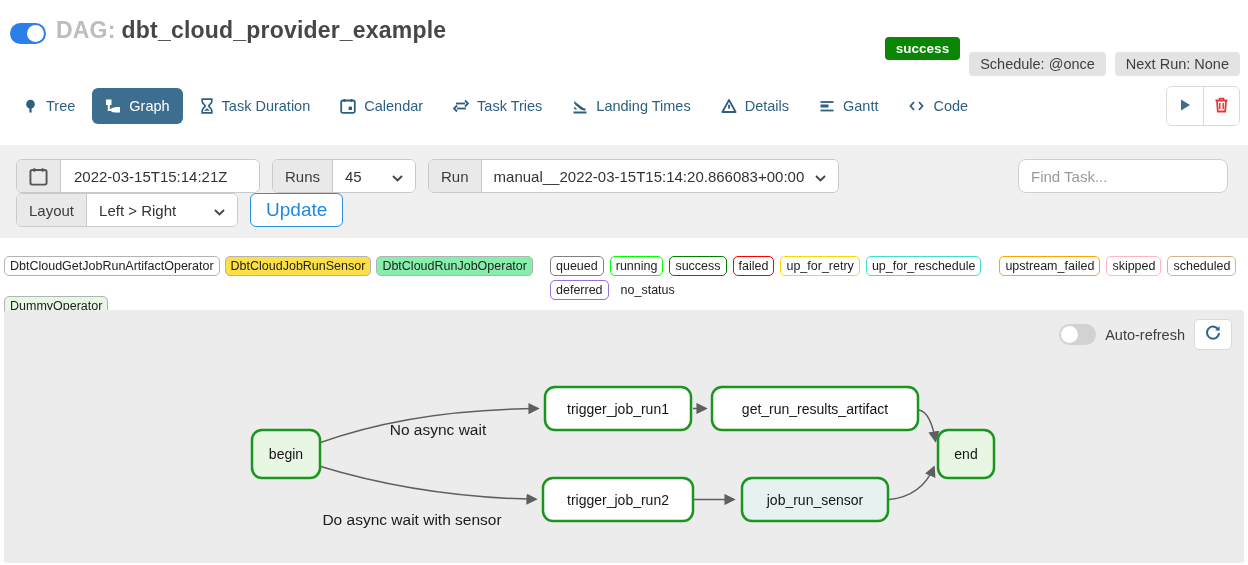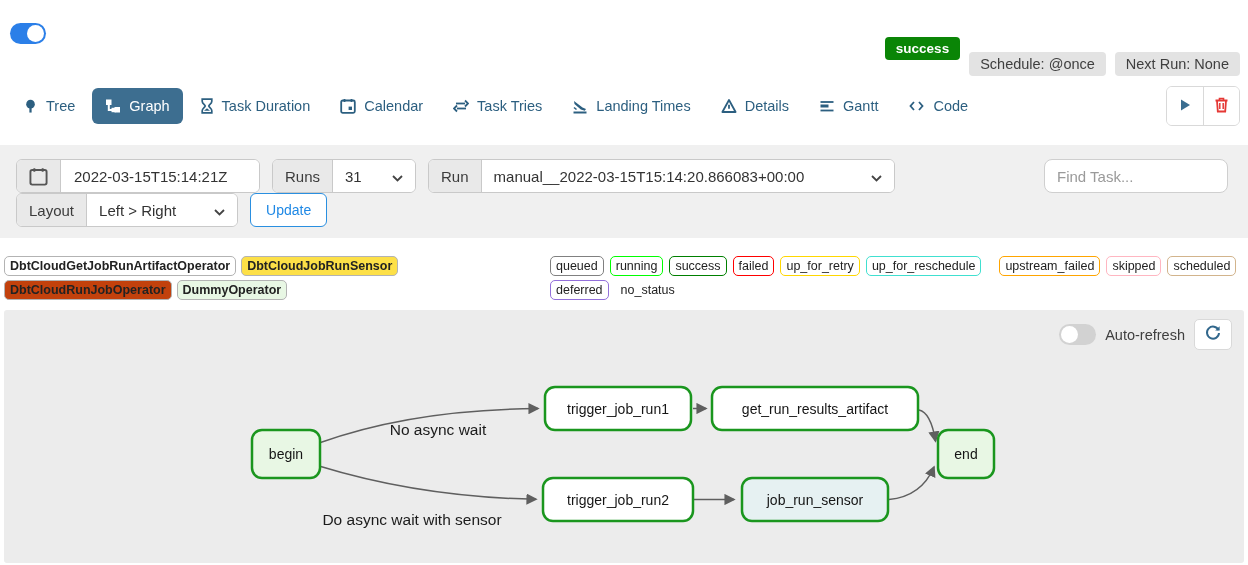--- a/index.html
+++ b/index.html
@@ -27,27 +27,27 @@
   .tab-actions .abtn + .abtn { border-left:1px solid #d9d9d9; }
 
   
   .filter-panel { left:0; top:145px; width:1248px; height:93px; background:#f0f0f0; }
   .frow { position:absolute; left:16px; right:20px; display:flex; gap:12px; height:34px; }
   .frow1 { top:14px; } .frow2 { top:48px; }
   .igroup { display:flex; align-items:stretch; height:34px; border:1px solid #c9c9c9; border-radius:6px; background:#fff; overflow:hidden; }
   .iaddon { display:flex; align-items:center; padding:0 12px; background:#e9e9e9; color:#3c3c3c; font-size:15px; border-right:1px solid #c9c9c9; }
   .iselect { display:flex; align-items:center; justify-content:space-between; gap:10px; padding:0 12px; font-size:15px; color:#333; background:#fff; cursor:pointer; }
   input.plain { border:none; outline:none; font-size:15px; color:#333; font-family:"Liberation Sans",sans-serif; padding:0 13px; background:#fff; }
-  .find-task { margin-left:auto; width:184px; height:34px; border:1px solid #cfcfcf; border-radius:8px; padding:0 12px; font-size:15px; color:#333; background:#fff; }
+  .find-task { margin-left:auto; width:210px; height:34px; border:1px solid #cfcfcf; border-radius:8px; padding:0 12px; font-size:15px; color:#333; background:#fff; }
   .find-task::placeholder { color:#9a9a9a; }
-  .update-btn { height:34px; padding:0 15px; background:#fff; border:1.5px solid #2a8fe0; color:#1e88e5; font-size:14px; font-weight:500; border-radius:6px; cursor:pointer; font-family:"Liberation Sans",sans-serif; }
+  .update-btn { height:34px; padding:0 15px; background:#fff; border:1.5px solid #2a8fe0; color:#1e88e5; font-size:19px; font-weight:500; border-radius:6px; cursor:pointer; font-family:"Liberation Sans",sans-serif; }
 
   
   .legend { left:4px; top:256px; right:4px; display:flex; align-items:flex-start; }
-  .legend-ops { width:546px; display:flex; flex-wrap:wrap; gap:4px 5px;font-weight:bold; }
+  .legend-ops { width:546px; display:flex; flex-wrap:wrap; gap:20px 5px; }
   .legend-states { flex:1; display:flex; flex-wrap:wrap; gap:4px 6px; }
   .lbadge { border:1.5px solid #b3b3b3; border-radius:5px; padding:1px 5px; font-size:12.5px; line-height:16px; color:#222; background:#fff; white-space:nowrap; }
   .sbadge { border:1.5px solid #808080; border-radius:5px; padding:1px 5px; font-size:12.5px; line-height:16px; color:#222; background:#fff; white-space:nowrap; }
   .sbadge.noborder { border-color:transparent; background:transparent; }
 
   
   .graph-panel { left:4px; top:310px; width:1240px; height:253px; background:#ececec; border-radius:3px; }
   .refresh-row { position:absolute; top:9px; right:12px; display:flex; align-items:center; gap:9px; }
   .ar-toggle { position:relative; width:37px; height:21px; border-radius:11px; background:#d2d2d2; cursor:pointer; }
   .ar-toggle .knob { position:absolute; left:2px; top:2px; width:17px; height:17px; border-radius:50%; background:#fff; }
@@ -58,20 +58,23 @@
   .edge-label { font-family:"Liberation Sans",sans-serif; font-size:15.5px; font-weight:500; fill:#1b1b1b; text-anchor:middle; }
 </style>
 </head>
 <body>
 
 <div id="stage">
 
   <div class="abs dag-toggle">
       <span class="knob"></span>
     </div>
+  <div class="abs dag-title">
+    <span class="dag-prefix">DAG:</span><span class="dag-name">dbt_cloud_provider_example</span>
+  </div>
   <div class="abs hdr-badges">
     <span class="badge-success">success</span>
     <span class="badge-gray">Schedule: @once</span>
     <span class="badge-gray">Next Run: None</span>
   </div>
 
   <div class="abs tabs">
     <div class="tab">
       <span>
           <svg width="15" height="16" viewBox="0 0 16 16">
@@ -184,29 +187,29 @@
             <svg width="19" height="19" viewBox="0 0 16 16">
               <rect x="1.2" y="2.5" width="13.6" height="12.3" rx="1.5" fill="none" stroke="#555" stroke-width="1.6"></rect>
               <path d="M4.5 1v3M11.5 1v3" stroke="#555" stroke-width="1.6"></path>
             </svg>
           </span>
         <input class="plain" style="width: 198px;" value="2022-03-15T15:14:21Z">
       </div>
       <div class="igroup">
         <span class="iaddon">Runs</span>
         <div class="iselect" style="width:82px">
-          <span>31</span>
+          <span>45</span>
           <span><svg width="11" height="7" viewBox="0 0 11 7">
                 <path d="M1 1l4.5 4.5L10 1" fill="none" stroke="#444" stroke-width="1.8"></path>
               </svg></span>
         </div>
       </div>
       <div class="igroup">
         <span class="iaddon">Run</span>
-        <div class="iselect" style="width:412px">
+        <div class="iselect" style="width:356px">
           <span>manual__2022-03-15T15:14:20.866083+00:00</span>
           <span><svg width="11" height="7" viewBox="0 0 11 7">
                 <path d="M1 1l4.5 4.5L10 1" fill="none" stroke="#444" stroke-width="1.8"></path>
               </svg></span>
         </div>
       </div>
       <input class="find-task" placeholder="Find Task..." style="">
     </div>
     <div class="frow frow2">
       <div class="igroup">
@@ -219,21 +222,21 @@
         </div>
       </div>
       <button class="update-btn">Update</button>
     </div>
   </div>
 
   <div class="abs legend">
     <div class="legend-ops">
       <span class="lbadge" style="background-color: rgb(255, 255, 255);">DbtCloudGetJobRunArtifactOperator</span>
       <span class="lbadge" style="background-color: #fde047;">DbtCloudJobRunSensor</span>
-      <span class="lbadge" style="background-color: #c2410c;">DbtCloudRunJobOperator</span>
+      <span class="lbadge" style="background-color: #86efac;">DbtCloudRunJobOperator</span>
       <span class="lbadge" style="background-color: rgb(232, 247, 228);">DummyOperator</span>
     </div>
     <div class="legend-states">
       <span class="sbadge" style="border-color: rgb(128, 128, 128);">queued</span>
       <span class="sbadge" style="border-color: rgb(0, 255, 0);">running</span>
       <span class="sbadge" style="border-color: rgb(0, 128, 0);">success</span>
       <span class="sbadge" style="border-color: rgb(255, 0, 0);">failed</span>
       <span class="sbadge" style="border-color: rgb(255, 215, 0);">up_for_retry</span>
       <span class="sbadge" style="border-color: rgb(64, 224, 208);">up_for_reschedule</span>
       <span class="sbadge" style="border-color: rgb(255, 165, 0); margin-left: 12px;">upstream_failed</span>

